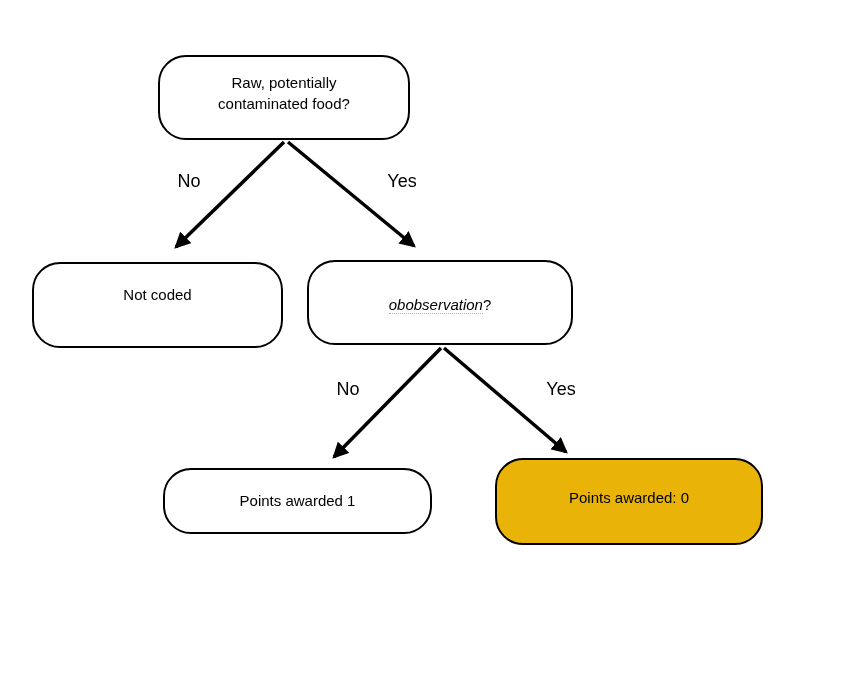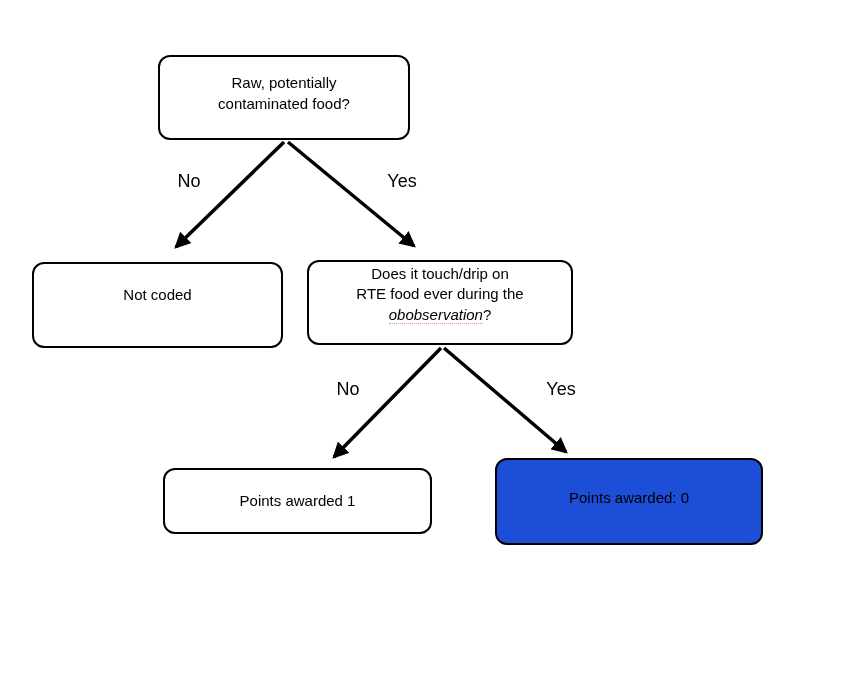--- a/index.html
+++ b/index.html
@@ -24,32 +24,32 @@
   }
   .node {
     position: absolute;
     box-sizing: border-box;
     display: flex;
     align-items: center;
     justify-content: center;
     text-align: center;
     background: #ffffff;
     border: 2.5px solid #000000;
-    border-radius: 12px;
+    border-radius: 28px;
     font-size: 15px;
     line-height: 20.5px;
   }
   .node .node-text {
     white-space: pre-line;
   }
   #node-root      { left: 158px; top: 55px;  width: 252px; height: 85px; padding-bottom: 8px; }
   #node-not-coded { left: 32px;  top: 262px; width: 251px; height: 86px; padding-bottom: 20px; }
   #node-touch     { left: 307px; top: 260px; width: 266px; height: 85px; padding-bottom: 16px; }
   #node-points1   { left: 163px; top: 468px; width: 269px; height: 66px; }
-  #node-points0   { left: 495px; top: 458px; width: 268px; height: 87px; padding-bottom: 6px; background: #1d4ed8; }
+  #node-points0   { left: 495px; top: 458px; width: 268px; height: 87px; padding-bottom: 6px; background: #eab308; }
   .squiggle {
     border-bottom: 1px dotted #ef9a9a;
     font-style: italic;
   }
   .edge-label {
     position: absolute;
     font-size: 18px;
     line-height: 18px;
     transform: translateX(-50%);
     white-space: nowrap;
@@ -79,22 +79,21 @@
   <div class="node" id="node-root">
     <span class="node-text">Raw, potentially
 contaminated food?</span>
   </div>
 
   <div class="node" id="node-not-coded">
     <span class="node-text">Not coded</span>
   </div>
 
   <div class="node" id="node-touch">
-    <div class="node-text"><span>Does it touch/drip on
-RTE food ever during the</span><br><span class="squiggle">obobservation</span><span>?</span></div>
+    <div class="node-text"><br><span class="squiggle">obobservation</span><span>?</span></div>
   </div>
 
   <div class="node" id="node-points1">
     <span class="node-text">Points awarded 1</span>
   </div>
 
   <div class="node" id="node-points0">
     <span class="node-text">Points awarded: 0</span>
   </div>
 

